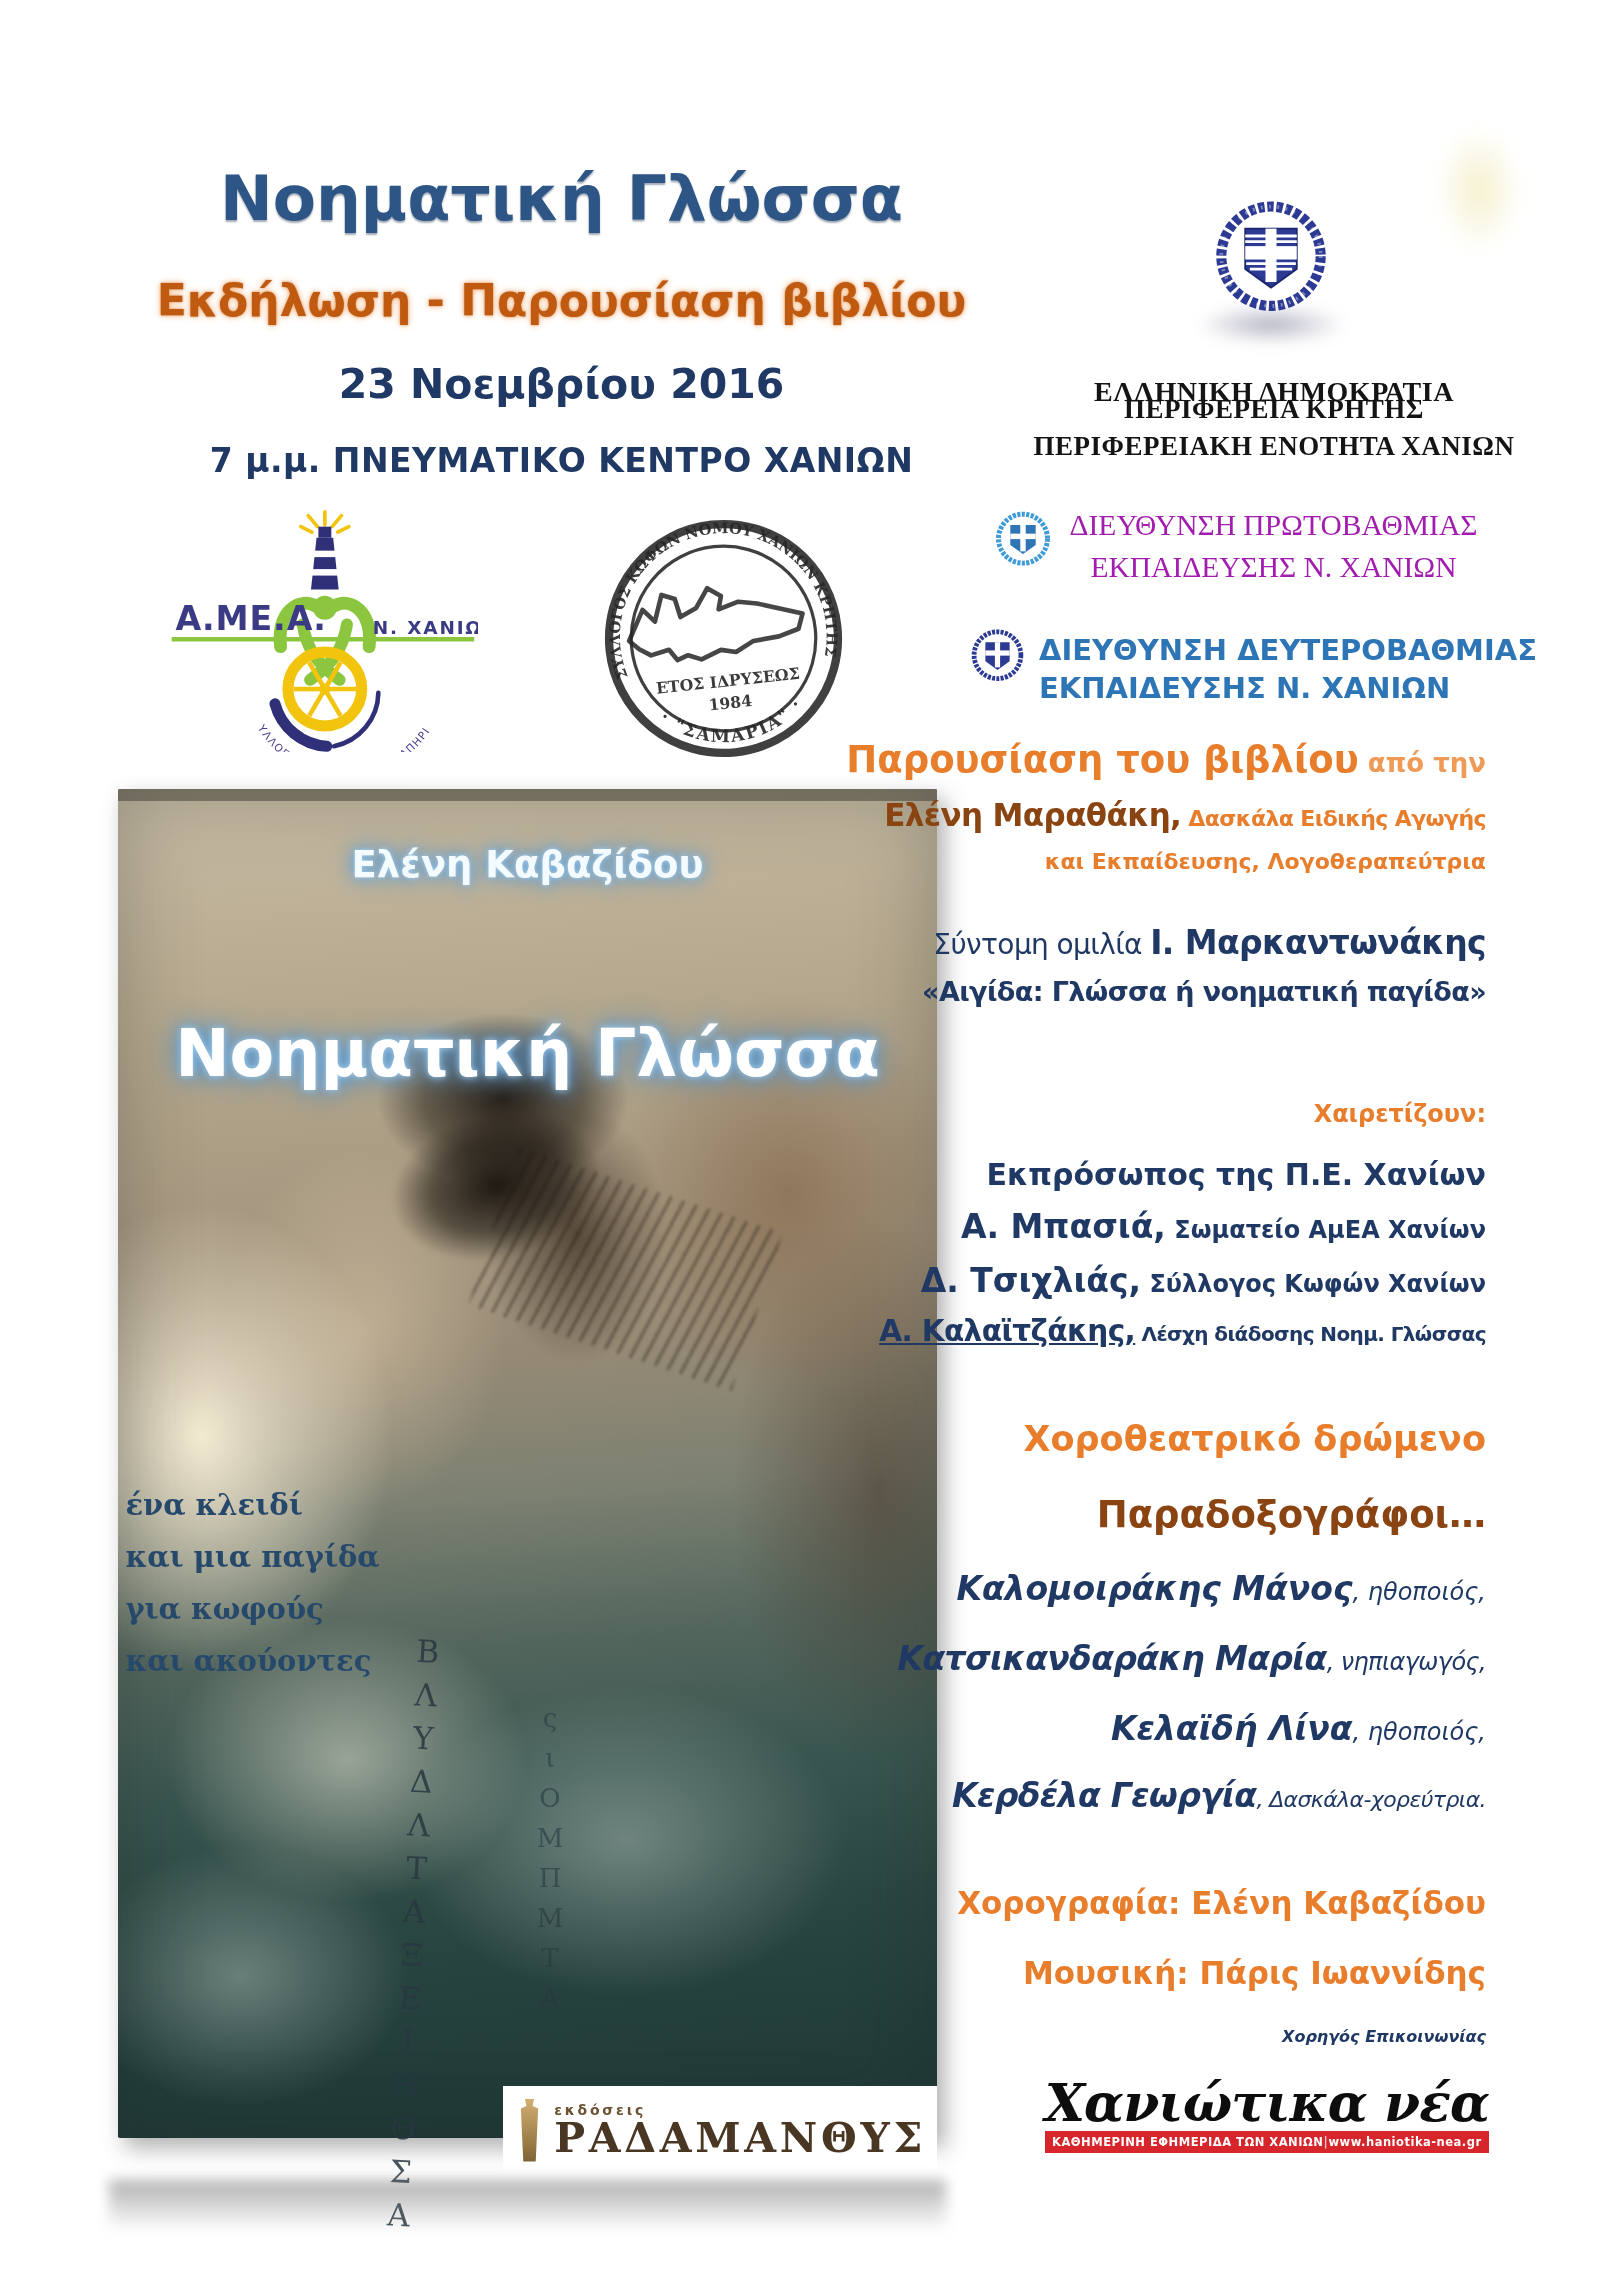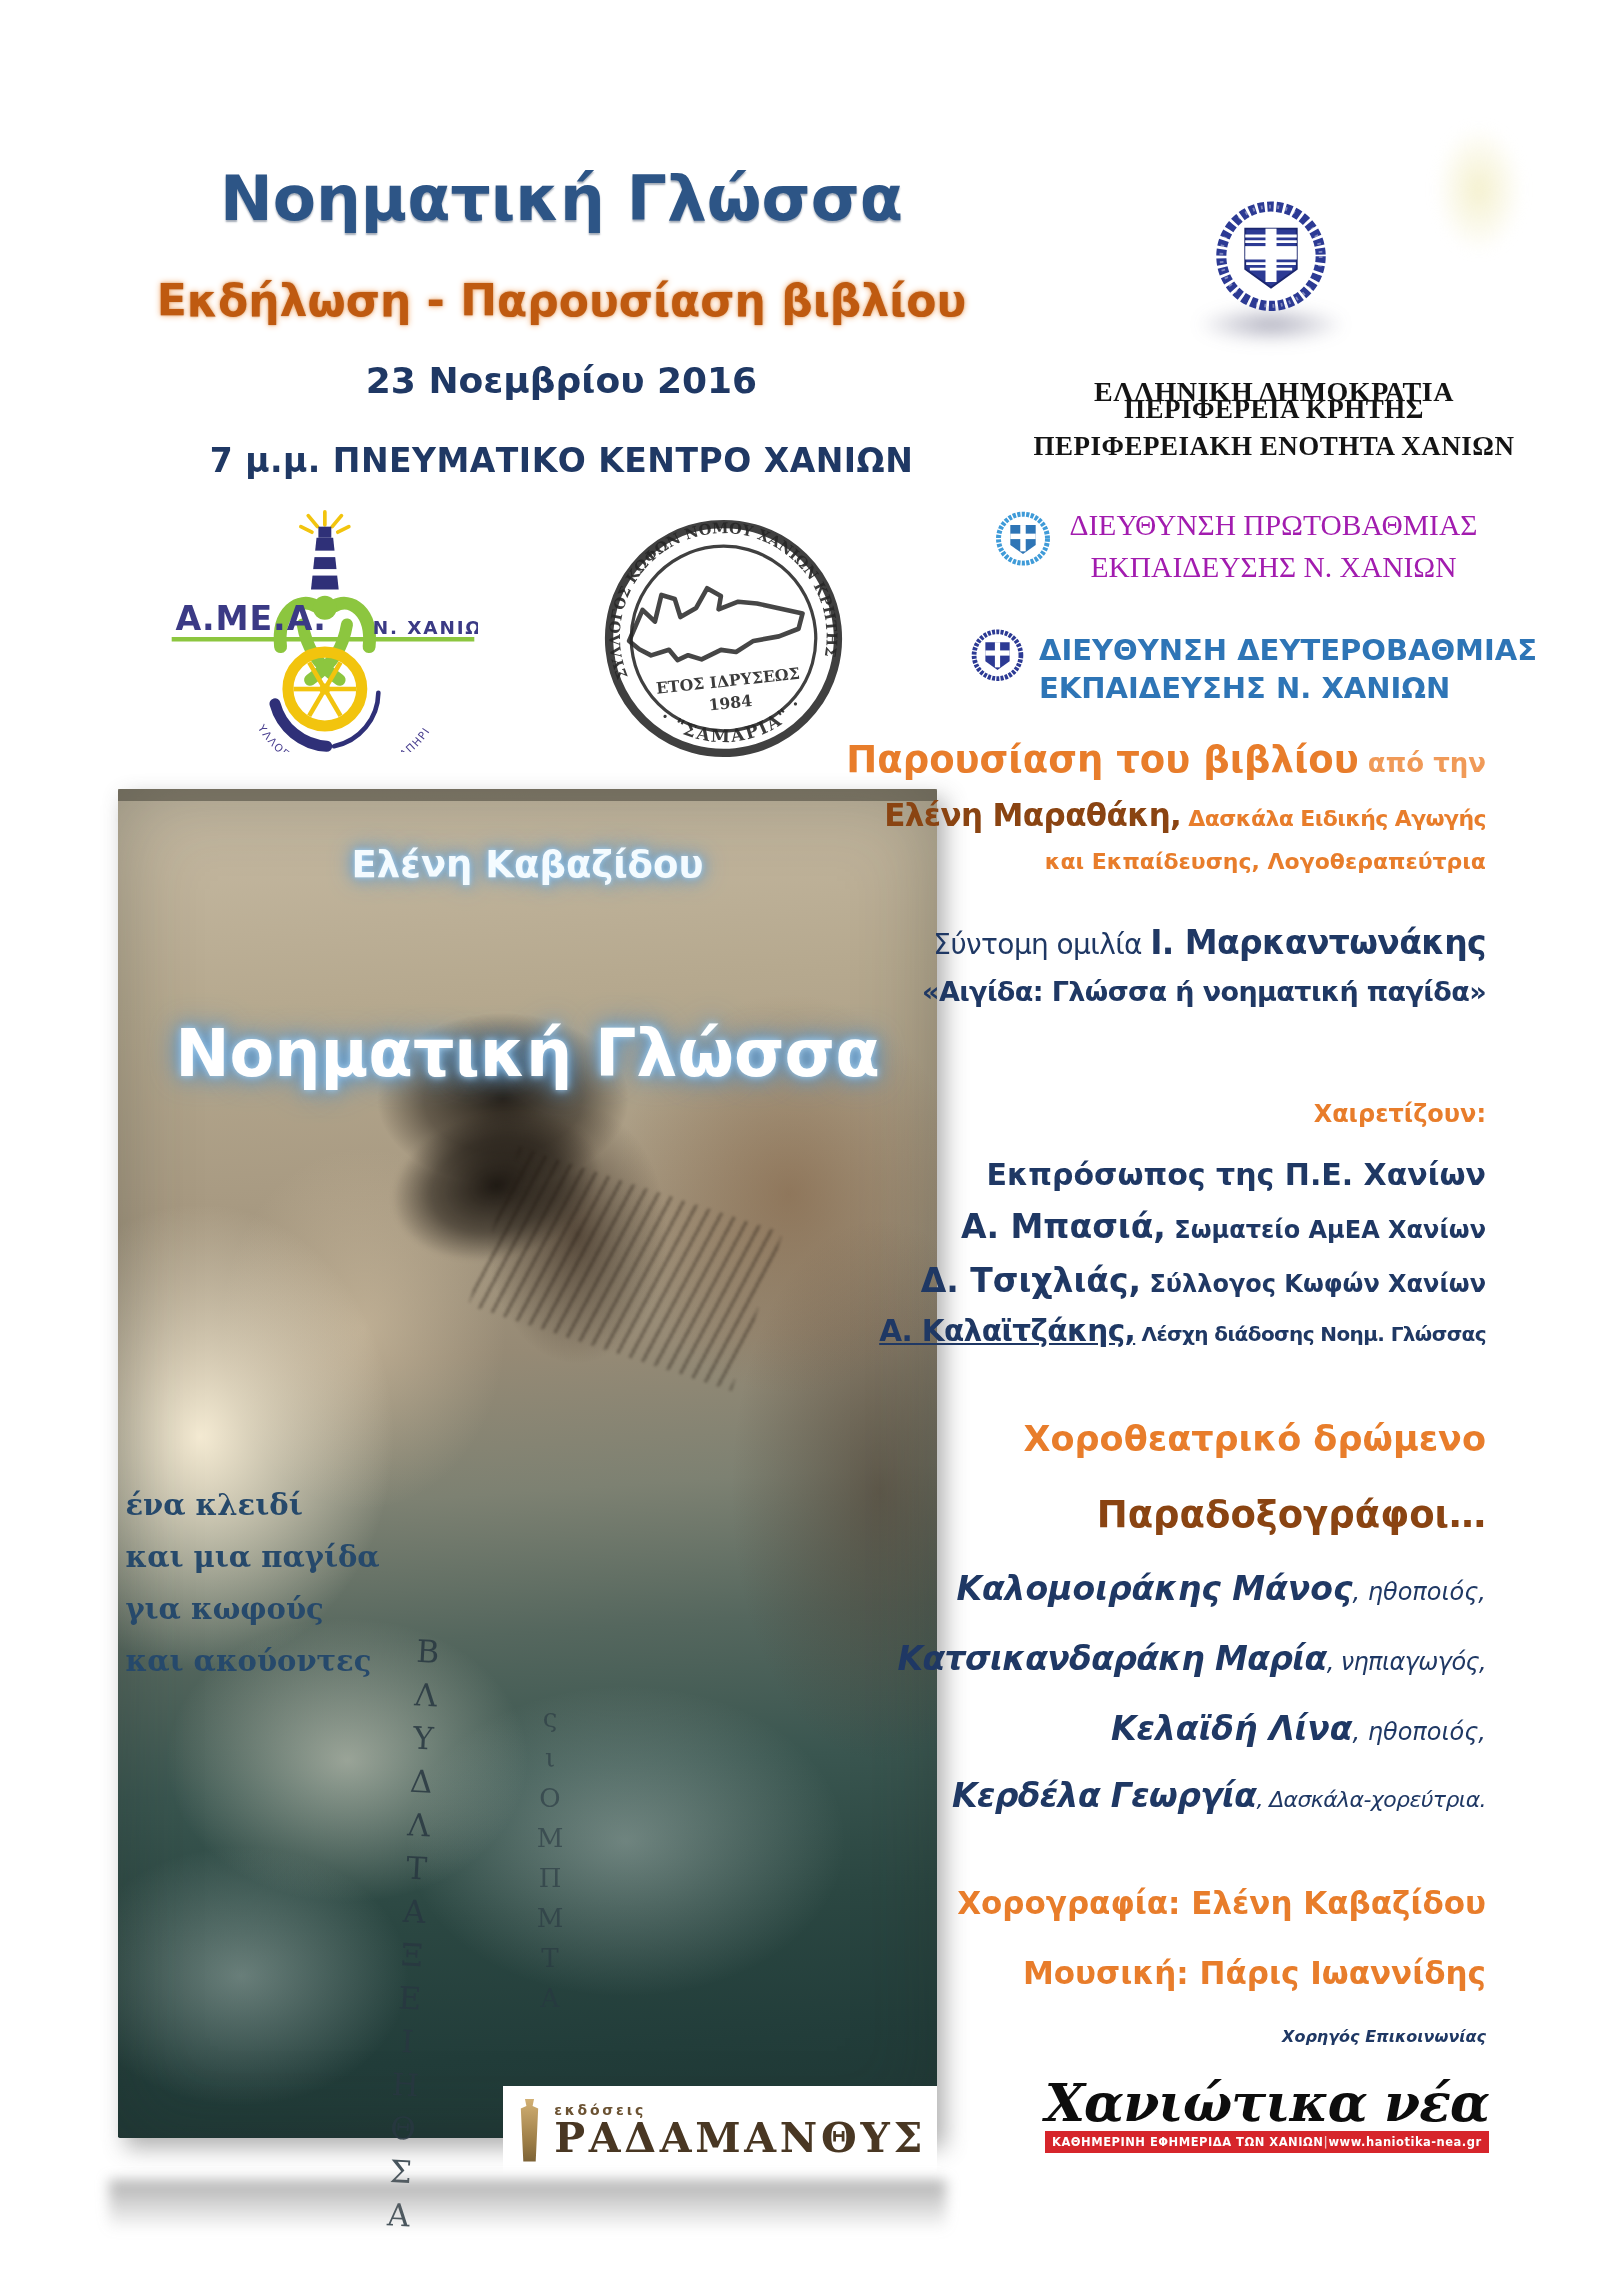--- a/index.html
+++ b/index.html
@@ -6,21 +6,21 @@
   body{width:1619px;height:2289px;position:relative;overflow:hidden;
        font-family:"DejaVu Sans","Liberation Sans",sans-serif;}
   .abs{position:absolute;}
 
   
   .head-block{left:100px;width:923px;text-align:center;white-space:nowrap;}
   .t-title{top:162px;font-size:63px;font-weight:bold;color:#2d5586;
            text-shadow:0 1.8px 1.8px rgba(25,45,75,.40);}
   .t-sub{top:275px;font-size:44px;font-weight:bold;color:#bf5a10;
          text-shadow:0 0 6.5px rgba(243,167,101,.95),0 0 1.8px rgba(140,70,20,.65);}
-  .t-date{top:360px;font-size:36px;font-weight:bold;color:#1f3864;}
+  .t-date{top:360px;font-size:41px;font-weight:bold;color:#1f3864;}
   .t-venue{top:441px;font-size:33px;font-weight:bold;color:#1f3864;letter-spacing:0.5px;}
 
   
   .watermark{left:1435px;top:125px;width:88px;height:129px;filter:blur(6.5px);
      background:radial-gradient(ellipse at center,rgba(243,238,198,.85),rgba(243,238,198,0) 70%);}
 
   
   .gov-text{left:997px;width:554px;text-align:center;color:#141414;
             font-family:"Liberation Serif","DejaVu Serif",serif;font-weight:bold;white-space:nowrap;}
   .gov-l1{top:376px;font-size:28px;letter-spacing:0.5px;}

